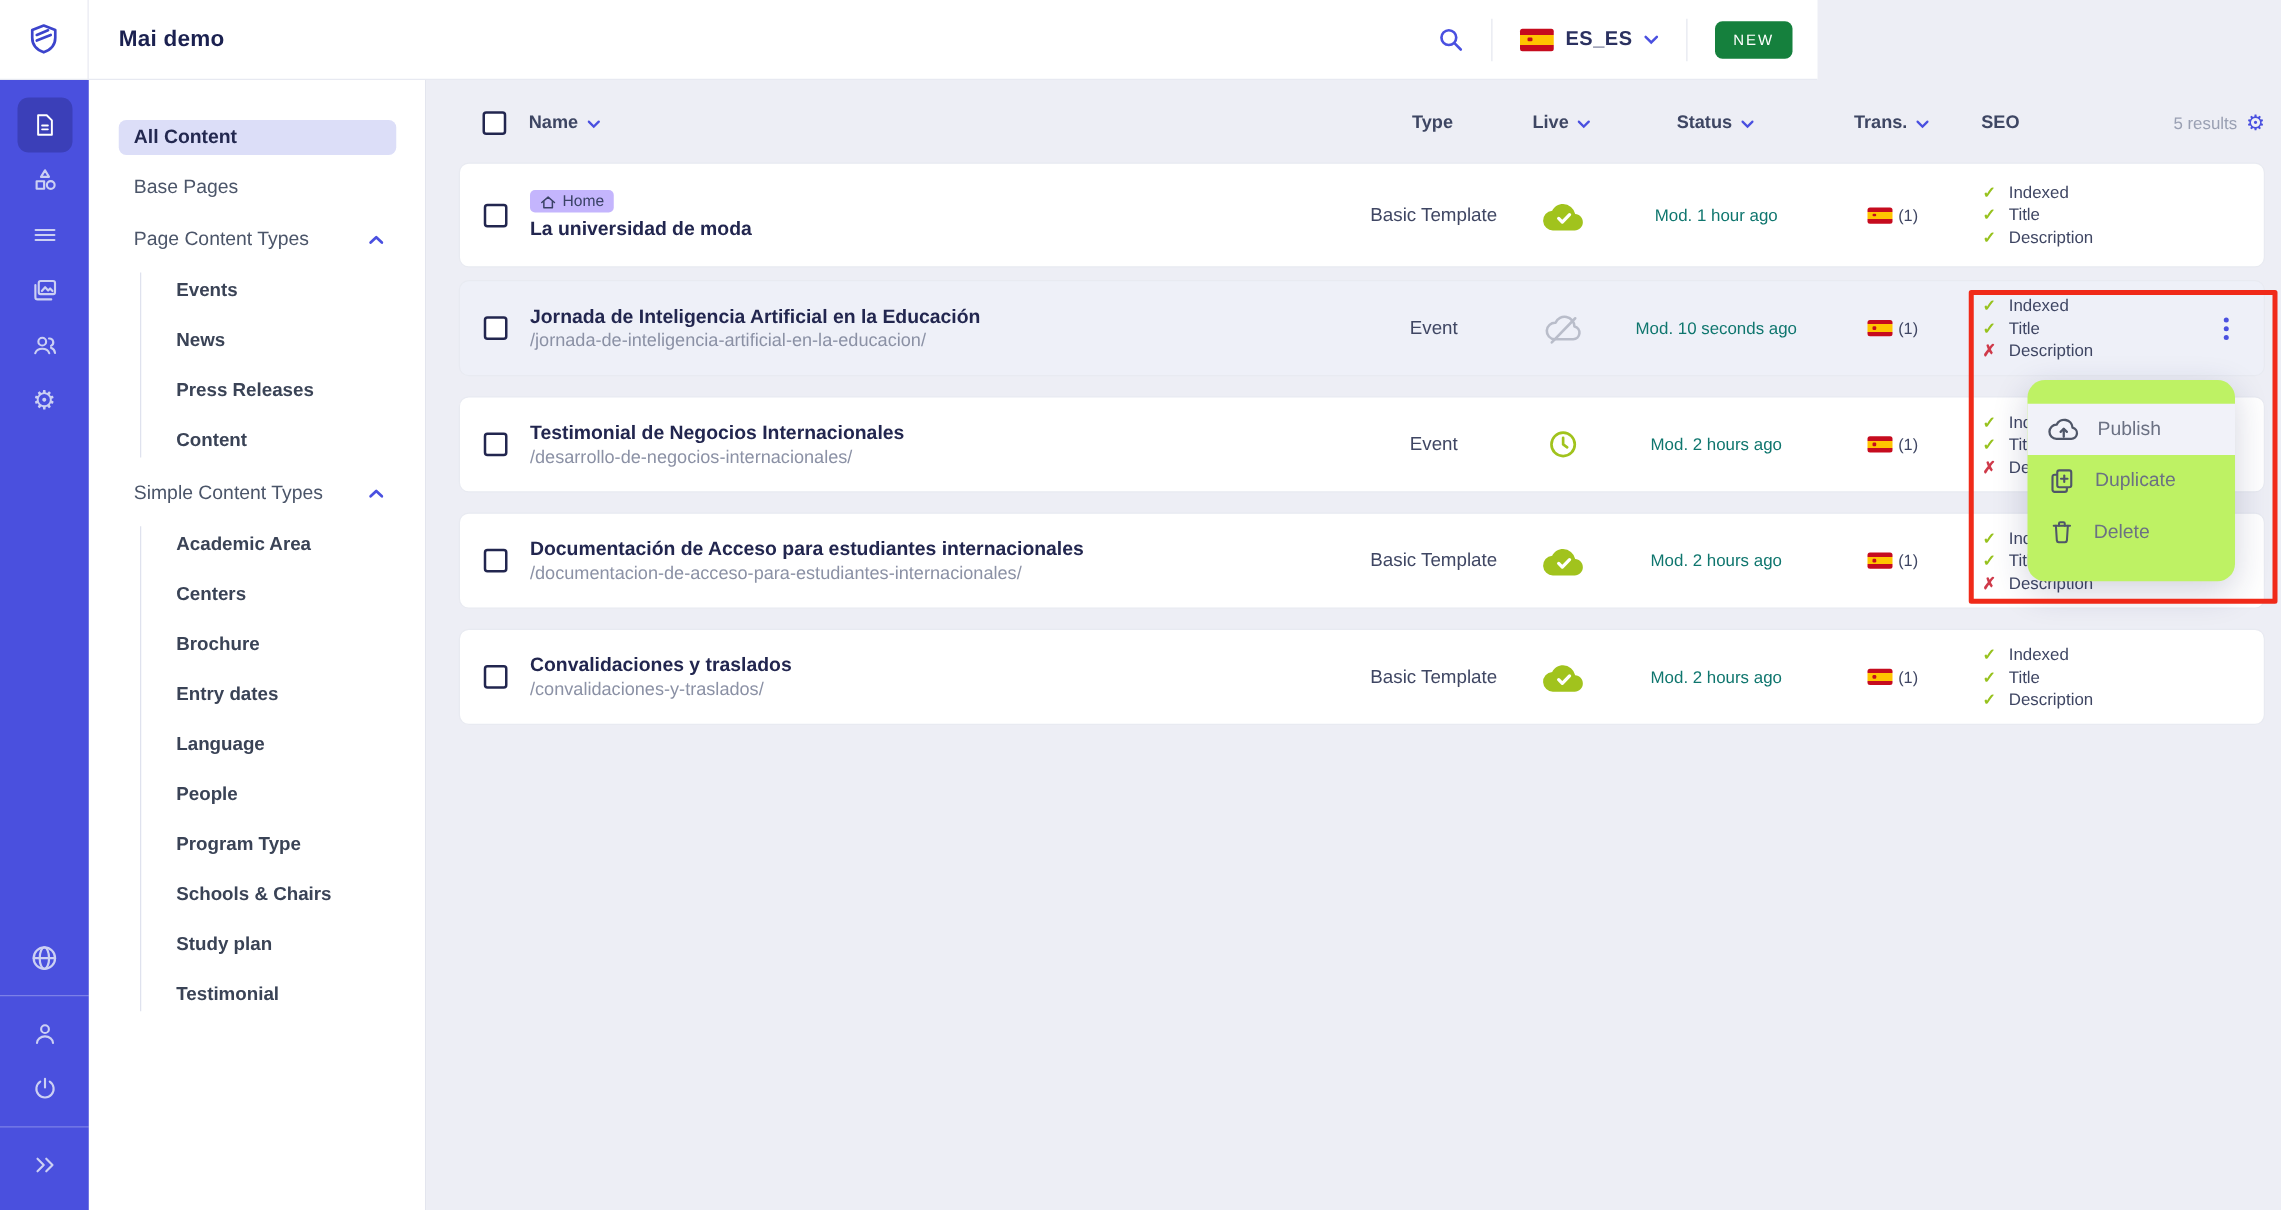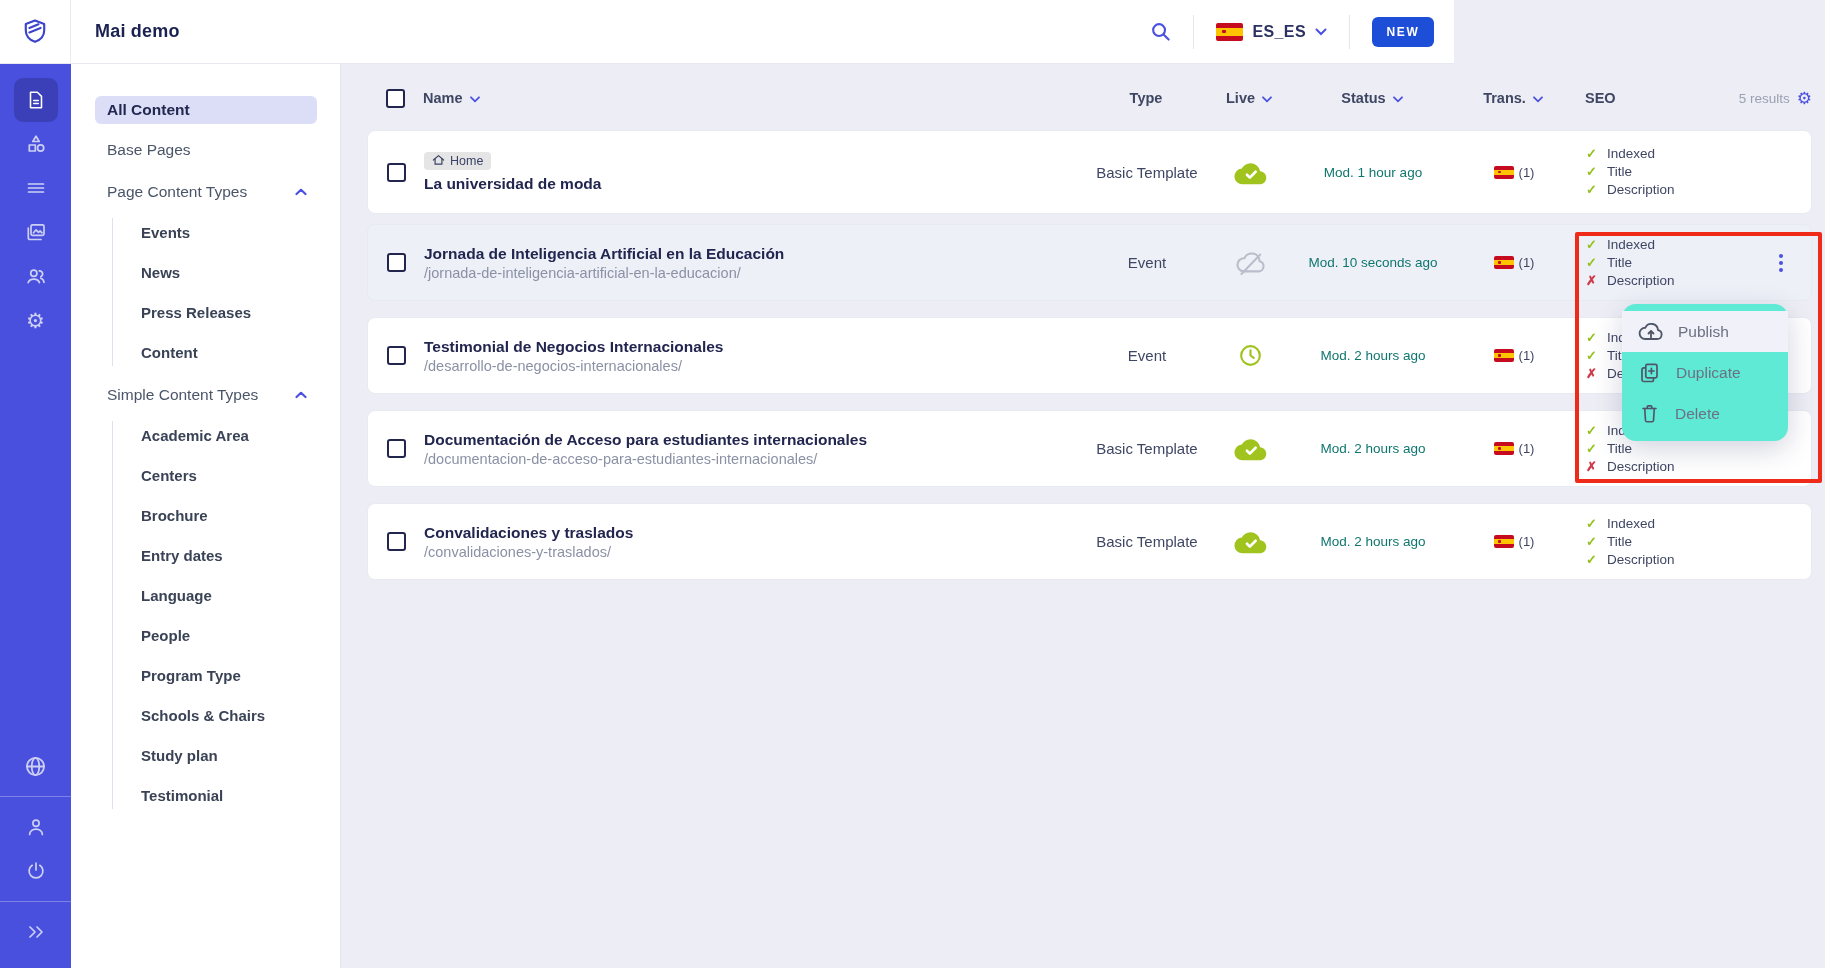--- a/index.html
+++ b/index.html
@@ -16,22 +16,22 @@
   .tb-sep { width:1px; height:34px; background:#e5e7ef; }
   .search-btn { display:flex; align-items:center; color:#4a50e0; cursor:pointer; }
   .locale { display:flex; align-items:center; gap:9px; cursor:pointer; }
   .flag { display:inline-block; border-radius:2px;
     background:linear-gradient(#c60b1e 0 27%, #ffc400 27% 73%, #c60b1e 73% 100%); position:relative; }
   .flag::after { content:""; position:absolute; left:22%; top:42%; width:14%; height:18%; background:#c60b1e; border-radius:1px; }
   .flag-lg { width:27px; height:18px; }
   .flag-sm { width:20px; height:13px; }
   .locale-label { font-size:16px; font-weight:bold; color:#2b3160; letter-spacing:.4px; }
   .chev { color:#4a50e0; display:flex; }
-  .new-btn { width:62px; height:30px; background:#1d4ed8; color:#fff; border:none; border-radius:6px;
-    font-family:inherit; font-size:12px; font-weight:bold; letter-spacing:1.6px; cursor:pointer; }
+  .new-btn { width:62px; height:30px; background:#15803d; color:#fff; border:none; border-radius:6px;
+    font-family:inherit; font-size:12px; font-weight:normal; letter-spacing:1.6px; cursor:pointer; }
 
   
   .rail { position:absolute; left:0; top:64px; bottom:0; width:71px; background:#4a50de; z-index:15;
     display:flex; flex-direction:column; align-items:center; padding-top:14px; color:#ccd0f3; }
   .rail-item { width:44px; height:44px; display:flex; align-items:center; justify-content:center;
     border-radius:9px; cursor:pointer; }
   .rail-item.active { background:#3b3fb8; color:#fff; }
   .rail-top .rail-item { margin-bottom:0; }
   .rail-top { display:flex; flex-direction:column; gap:0; }
   .rail-gear { font-size:21px; line-height:1; }
@@ -65,41 +65,41 @@
   .row { background:#fff; border:1px solid #e8eaf1; border-radius:8px; min-height:77px; }
   .row:first-child { min-height:84px; }
   .row + .row { margin-top:16px; }
   .row:nth-child(2) { margin-top:10px; }
   .row.row--highlight { background:#eef0f8; }
 
   .checkbox { width:19px; height:19px; border:2px solid #22264f; border-radius:3px; background:#fff;
     display:inline-block; cursor:pointer; }
   .cell-check { display:flex; justify-content:center; }
   .cell-name { display:flex; flex-direction:column; justify-content:center; padding:10px 0; }
-  .badge { display:inline-flex; align-items:flex-start; gap:5px; background:#e5e5e5; color:#3a4266;
+  .badge { display:inline-flex; align-items:flex-end; gap:5px; background:#c4b5fd; color:#3a4266;
     font-size:12.5px; border-radius:4px; padding:2px 8px; margin-bottom:5px; width:fit-content; }
   .row-title { font-size:15.5px; font-weight:bold; color:#22264f; cursor:pointer; }
   .row-url { font-size:14.5px; color:#8b91a5; margin-top:2px; }
   .cell-type { font-size:15px; color:#3f4663; text-align:center; }
   .cell-live { display:flex; justify-content:center; align-items:center; }
   .cell-mod { font-size:13.5px; color:#0f766e; text-align:center; }
   .cell-trans { display:flex; justify-content:center; align-items:center; gap:5px; }
   .trans-count { font-size:13px; color:#3f4663; }
   .cell-seo { padding-left:37px; display:flex; flex-direction:column; gap:2px; }
   .seo-line { display:flex; align-items:center; gap:8px; font-size:13.5px; color:#3f4663; line-height:16px; }
   .seo-mark { font-size:13px; width:13px; }
   .seo-mark.ok::before { content:"✓"; color:#97c21e; font-weight:bold; }
   .seo-mark.fail::before { content:"✗"; color:#cf3a4a; font-weight:bold; }
   .cell-kebab { display:flex; justify-content:center; }
   .kebab { display:flex; flex-direction:column; gap:3px; padding:5px; cursor:pointer; }
   .kebab i { width:4px; height:4px; border-radius:50%; background:#4a50e0; }
 
   
-  .ctx-menu { position:absolute; left:1622px; top:304px; width:166px; background:#5eead4; border-radius:14px;
-    box-shadow:0 8px 28px rgba(30,35,90,.20); padding:7px 0; z-index:50; }
+  .ctx-menu { position:absolute; left:1622px; top:304px; width:166px; background:#bef264; border-radius:14px;
+    box-shadow:0 8px 28px rgba(30,35,90,.20); padding:19px 0; z-index:50; }
   .ctx-item { height:41px; display:flex; align-items:center; gap:14px; padding:0 16px;
     font-size:15.5px; color:#6b7183; cursor:pointer; }
   .ctx-item.highlighted { background:#f1f2f9; }
   .ctx-item .ico { color:#4f5668; display:flex; }
 
   
   .anno-box { position:absolute; left:1575px; top:232px; width:247px; height:251px;
     border:4px solid #f02a19; border-radius:2px; z-index:60; pointer-events:none; }
 
   svg { display:block; }

